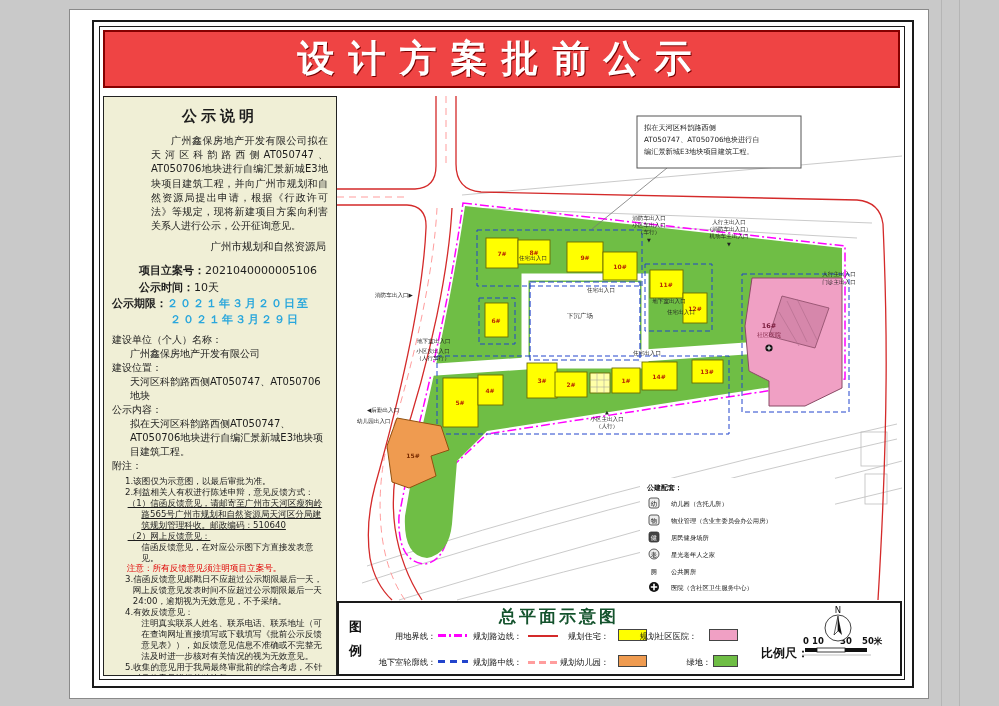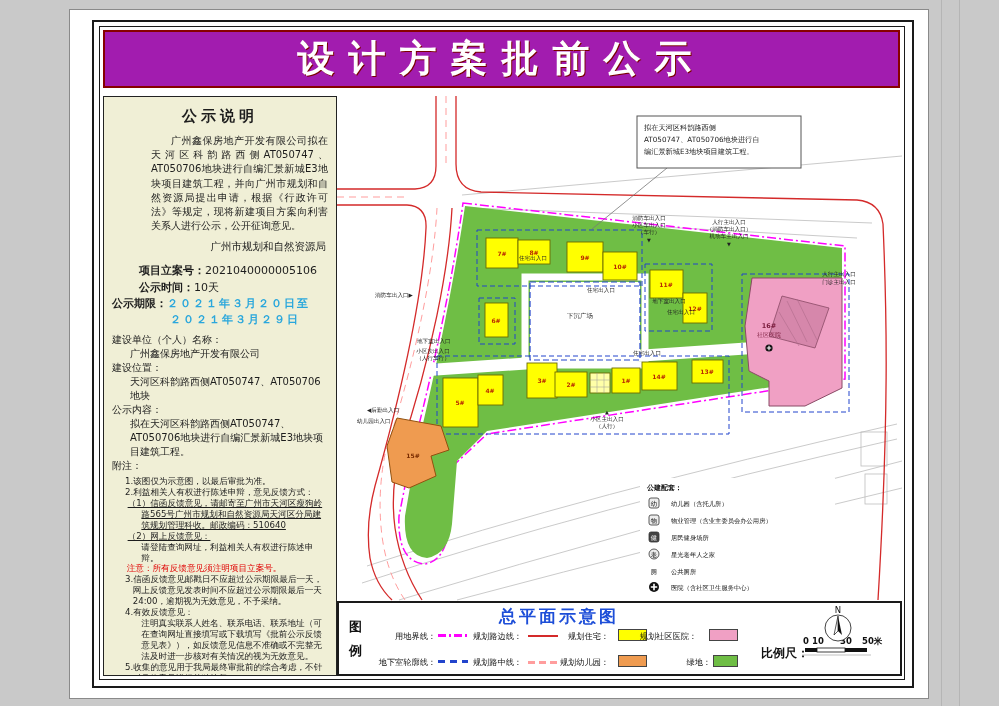--- a/index.html
+++ b/index.html
@@ -17,21 +17,21 @@
   .frame-outer{
     position:absolute;left:22px;top:10px;width:822px;height:668px;
     border:2px solid #1a1a1a;box-sizing:border-box;
   }
   .frame-inner{
     position:absolute;left:5px;top:4px;width:806px;height:654px;
     border:1px solid #1a1a1a;box-sizing:border-box;background:#fff;
   }
   .banner{
     position:absolute;left:3px;top:3px;width:797px;height:58px;
-    background:#a21caf;border:2px solid #860000;box-sizing:border-box;
+    background:#ef4444;border:2px solid #860000;box-sizing:border-box;
     display:flex;align-items:center;justify-content:center;
   }
   .banner span{
     color:#fff;font-size:37px;font-weight:bold;letter-spacing:14px;
     text-shadow:1px 1px 0 #7a0000;white-space:nowrap;
   }
   
   .left-panel{
     position:absolute;left:3px;top:69px;width:234px;height:580px;
     background:#f0efd6;border:1px solid #222;box-sizing:border-box;
@@ -54,21 +54,21 @@
   .warn{color:#e00000;padding-left:0.9em;}
   
   .map-area{
     position:absolute;left:237px;top:69px;width:565px;height:505px;background:#fff;
   }
   .legend-strip{
     position:absolute;left:237px;top:574px;width:565px;height:75px;
     border:2px solid #1a1a1a;box-sizing:border-box;background:#fff;
   }
   .lg-title{position:absolute;left:120px;top:2px;width:200px;text-align:center;
-    font-size:17px;font-weight:bold;letter-spacing:3px;color:#1d4ed8;}
+    font-size:17px;font-weight:bold;letter-spacing:3px;color:#14532d;}
   .lg-tuli{position:absolute;left:10px;top:12px;font-size:13px;font-weight:bold;color:#111;line-height:24px;}
   .lg-item-label{position:absolute;font-size:8.2px;color:#111;text-align:right;white-space:nowrap;}
   .lg-sample{position:absolute;height:3px;}
   .s-magenta{background:repeating-linear-gradient(90deg,#ff00ff 0 8px,transparent 8px 11px,#ff00ff 11px 13px,transparent 13px 16px);}
   .s-red{background:#d42a2a;height:2px;}
   .s-bluedash{background:repeating-linear-gradient(90deg,#2244cc 0 7px,transparent 7px 12px);}
   .s-pinkdash{background:repeating-linear-gradient(90deg,#ff9d9d 0 7px,transparent 7px 11px);}
   .lg-swatch{position:absolute;width:29px;height:12px;border:1px solid #444;box-sizing:border-box;}
   .sw-yellow{background:#ffff00;}
   .sw-pink{background:#f0a0c4;}
@@ -116,21 +116,21 @@
         <div>公示内容：</div>
         <div class="val">拟在天河区科韵路西侧AT050747、AT050706地块进行自编汇景新城E3地块项目建筑工程。</div>
         <div>附注：</div>
       </div>
 
       <div class="notes">
         <div class="n1">1.该图仅为示意图，以最后审批为准。</div>
         <div class="n1">2.利益相关人有权进行陈述申辩，意见反馈方式：</div>
         <div class="n2">（1）信函反馈意见，请邮寄至广州市天河区瘦狗岭路565号广州市规划和自然资源局天河区分局建筑规划管理科收。邮政编码：510640</div>
         <div class="n2">（2）网上反馈意见：</div>
-        <div class="n3">请登陆查询网址，利益相关人有权进行陈述申辩。</div>
+        <div class="n3">信函反馈意见，在对应公示图下方直接发表意见。</div>
         <div class="warn">注意：所有反馈意见须注明项目立案号。</div>
         <div class="n1">3.信函反馈意见邮戳日不应超过公示期限最后一天，网上反馈意见发表时间不应超过公示期限最后一天24:00，逾期视为无效意见，不予采纳。</div>
         <div class="n1">4.有效反馈意见：</div>
         <div class="n3">注明真实联系人姓名、联系电话、联系地址（可在查询网址直接填写或下载填写《批前公示反馈意见表》），如反馈意见信息不准确或不完整无法及时进一步核对有关情况的视为无效意见。</div>
         <div class="n1">5.收集的意见用于我局最终审批前的综合考虑，不针对具体意见进行单独答复。</div>
         <div class="n1">6.查询网址：</div>
 
       </div>
     </div>
 

